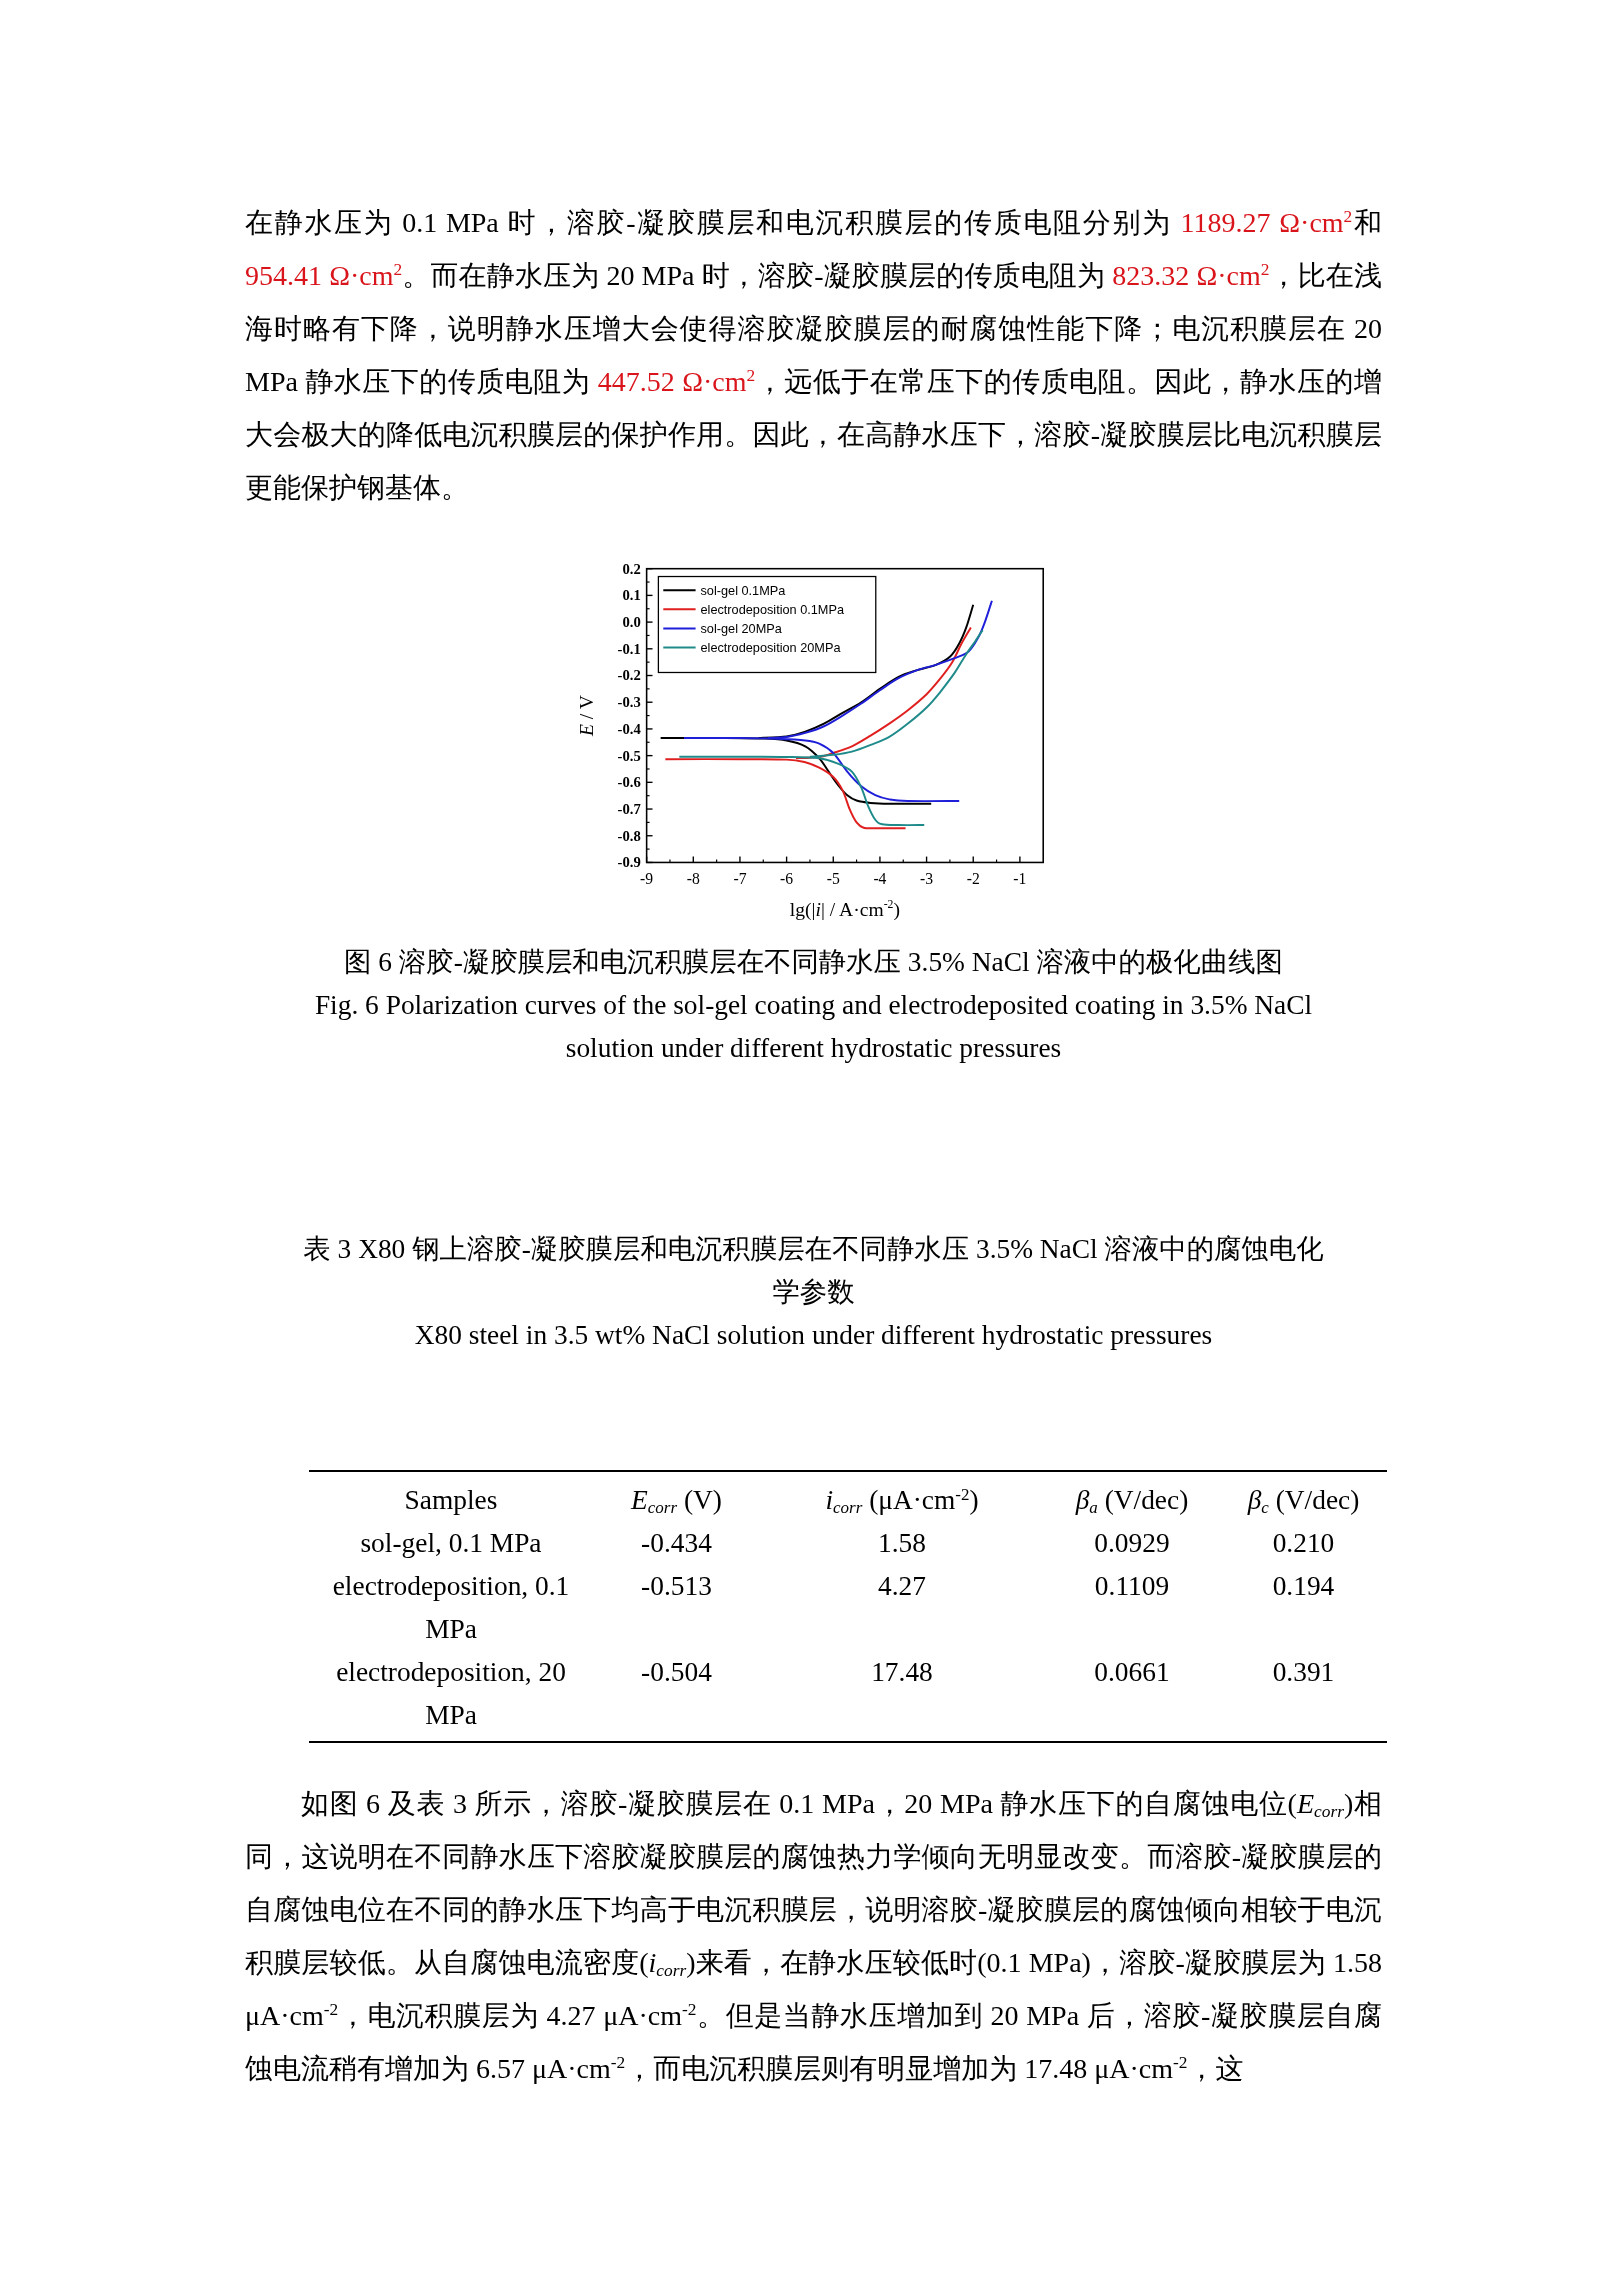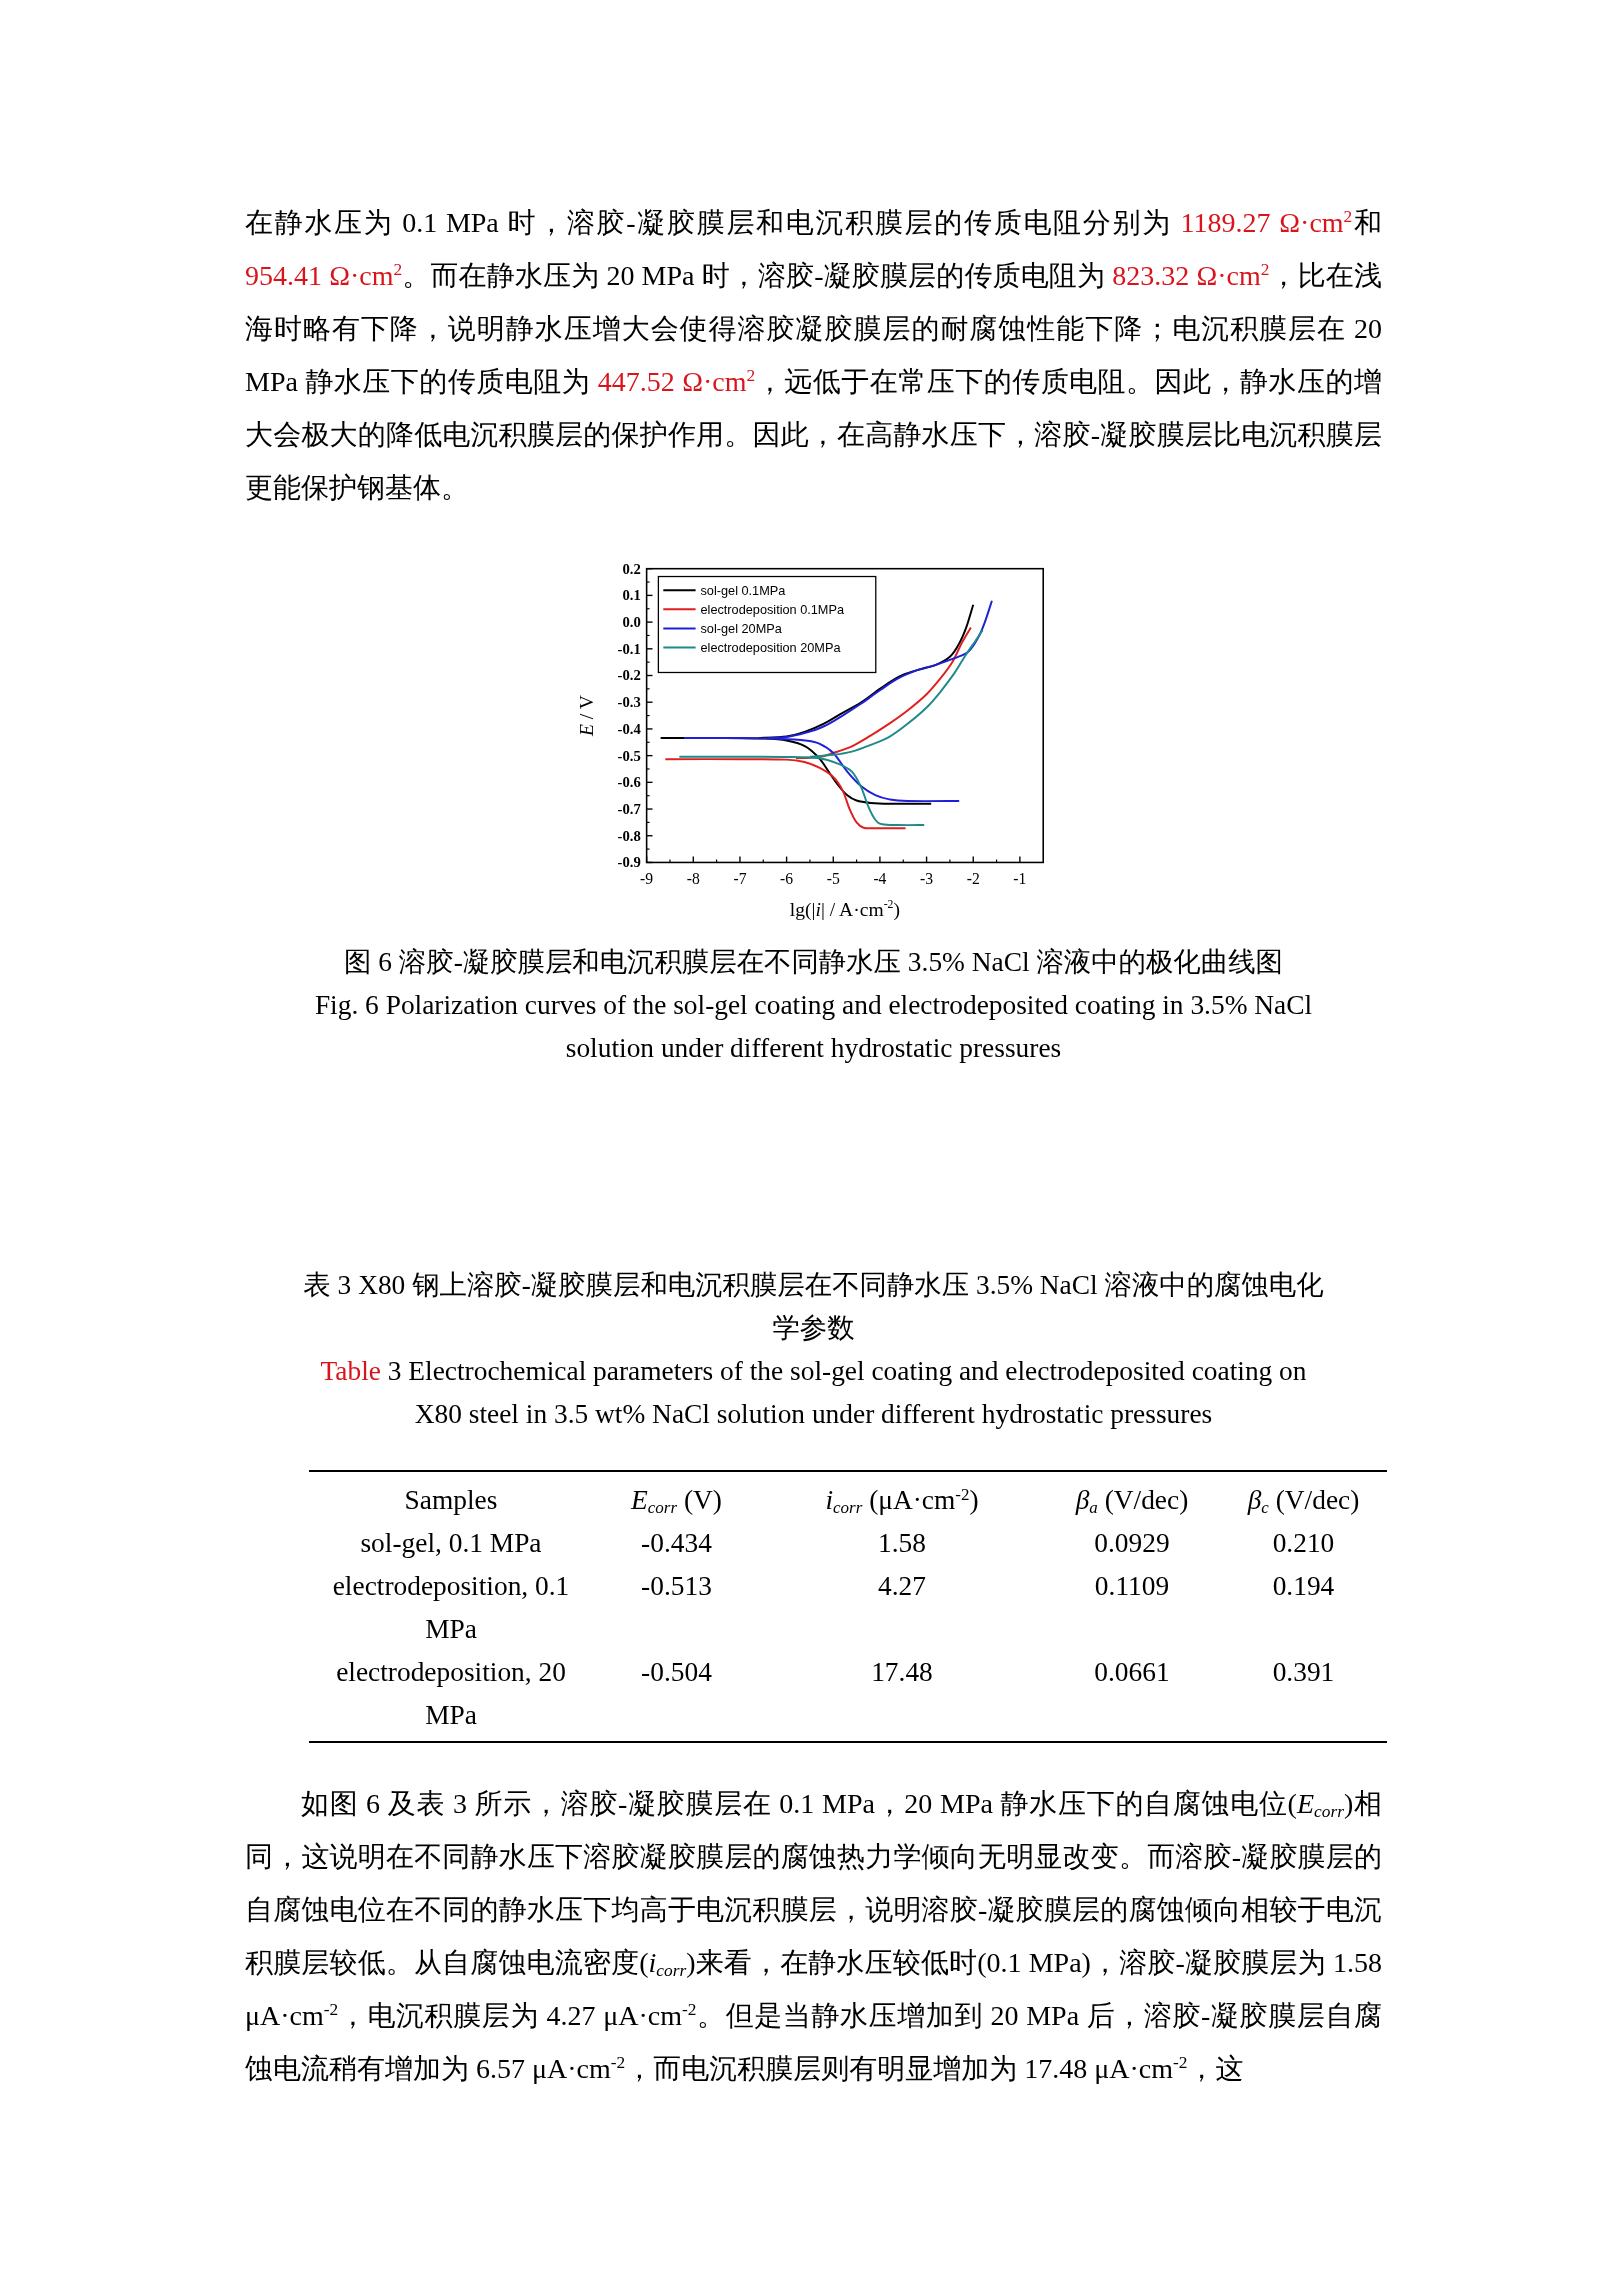--- a/index.html
+++ b/index.html
@@ -134,24 +134,23 @@
     </svg>
   </div>
 
   <div class="caption" style="top:941px;">
     <div>图 6 溶胶-凝胶膜层和电沉积膜层在不同静水压 3.5% NaCl 溶液中的极化曲线图</div>
     <div>Fig. 6 Polarization curves of the sol-gel coating and electrodeposited coating in 3.5% NaCl</div>
     <div>solution under different hydrostatic pressures</div>
   </div>
 
 
-  <div class="caption" style="top:1264px;text-align:center;">
+  <div class="caption" style="top:1228px;text-align:center;">
     <div>表 3  X80 钢上溶胶-凝胶膜层和电沉积膜层在不同静水压 3.5% NaCl 溶液中的腐蚀电化</div>
     <div>学参数</div>
-    <div><span class="red">Table</span><span> 3 Electrochemical parameters of the sol-gel coating and electrodeposited coating on</span></div>
     <div>X80 steel in 3.5 wt% NaCl solution under different hydrostatic pressures</div>
   </div>
 
   <div class="tbl-wrap">
     <table class="rule-top rule-bottom">
       <thead>
         <tr>
           <th class="c0">Samples</th>
           <th class="c1"><i>E</i><sub><i>corr</i></sub><span> (V)</span></th>
           <th class="c2"><i>i</i><sub><i>corr</i></sub><span> (μA·cm</span><sup>-2</sup><span>)</span></th>

